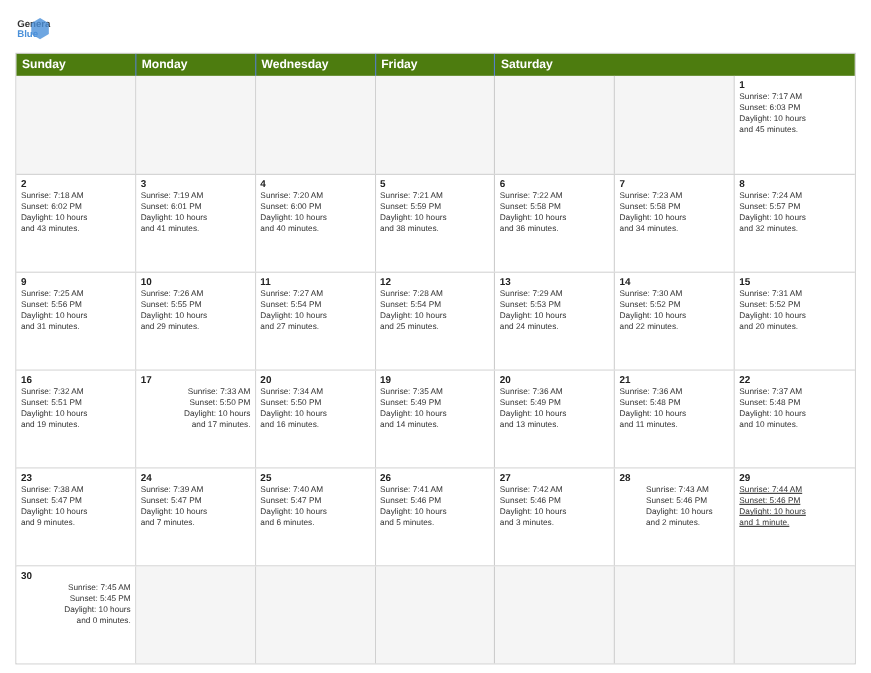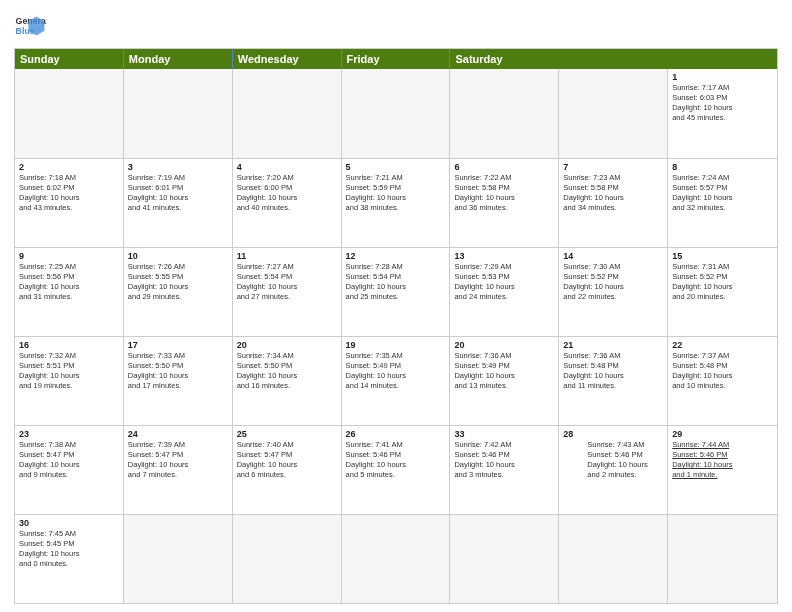--- a/index.html
+++ b/index.html
@@ -247,21 +247,21 @@
         <div class="cal-row">
           <div class="cal-cell">
             <div class="day-num">16</div>
             <div class="cell-text" style="white-space: pre-line;">Sunrise: 7:32 AM
 Sunset: 5:51 PM
 Daylight: 10 hours
 and 19 minutes.</div>
           </div>
           <div class="cal-cell">
             <div class="day-num">17</div>
-            <div class="cell-text" style="white-space: pre-line;">Sunrise: 7:33 AM
+            <div class="cell-text" style="white-space: pre-line; text-align: right;">Sunrise: 7:33 AM
 Sunset: 5:50 PM
 Daylight: 10 hours
 and 17 minutes.</div>
           </div>
           <div class="cal-cell">
             <div class="day-num">20</div>
             <div class="cell-text" style="white-space: pre-line;">Sunrise: 7:34 AM
 Sunset: 5:50 PM
 Daylight: 10 hours
 and 16 minutes.</div>
@@ -318,21 +318,21 @@
 and 6 minutes.</div>
           </div>
           <div class="cal-cell">
             <div class="day-num">26</div>
             <div class="cell-text" style="white-space: pre-line;">Sunrise: 7:41 AM
 Sunset: 5:46 PM
 Daylight: 10 hours
 and 5 minutes.</div>
           </div>
           <div class="cal-cell">
-            <div class="day-num">33</div>
+            <div class="day-num">27</div>
             <div class="cell-text" style="white-space: pre-line;">Sunrise: 7:42 AM
 Sunset: 5:46 PM
 Daylight: 10 hours
 and 3 minutes.</div>
           </div>
           <div class="cal-cell">
             <div class="day-num">28</div>
             <div class="cell-text" style="white-space: pre-line; margin-left: 24px;">Sunrise: 7:43 AM
 Sunset: 5:46 PM
 Daylight: 10 hours
@@ -342,21 +342,21 @@
             <div class="day-num">29</div>
             <div class="cell-text" style="white-space: pre-line; text-decoration: underline;">Sunrise: 7:44 AM
 Sunset: 5:46 PM
 Daylight: 10 hours
 and 1 minute.</div>
           </div>
         </div>
         <div class="cal-row">
           <div class="cal-cell">
             <div class="day-num">30</div>
-            <div class="cell-text" style="white-space: pre-line;">Sunrise: 7:45 AM
+            <div class="cell-text" style="white-space: pre-line; text-align: right;">Sunrise: 7:45 AM
 Sunset: 5:45 PM
 Daylight: 10 hours
 and 0 minutes.</div>
           </div>
           <div class="cal-cell empty"></div>
           <div class="cal-cell empty"></div>
           <div class="cal-cell empty"></div>
           <div class="cal-cell empty"></div>
           <div class="cal-cell empty"></div>
           <div class="cal-cell empty"></div>

